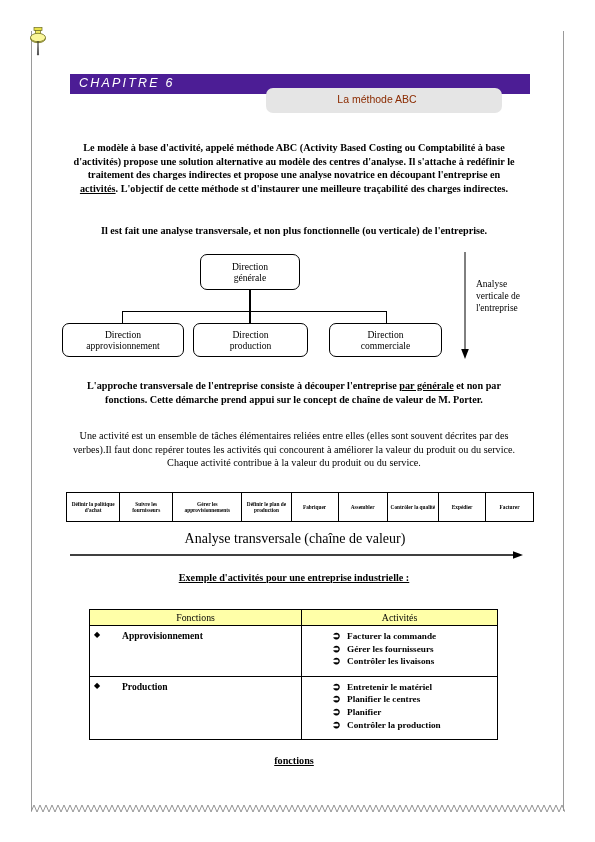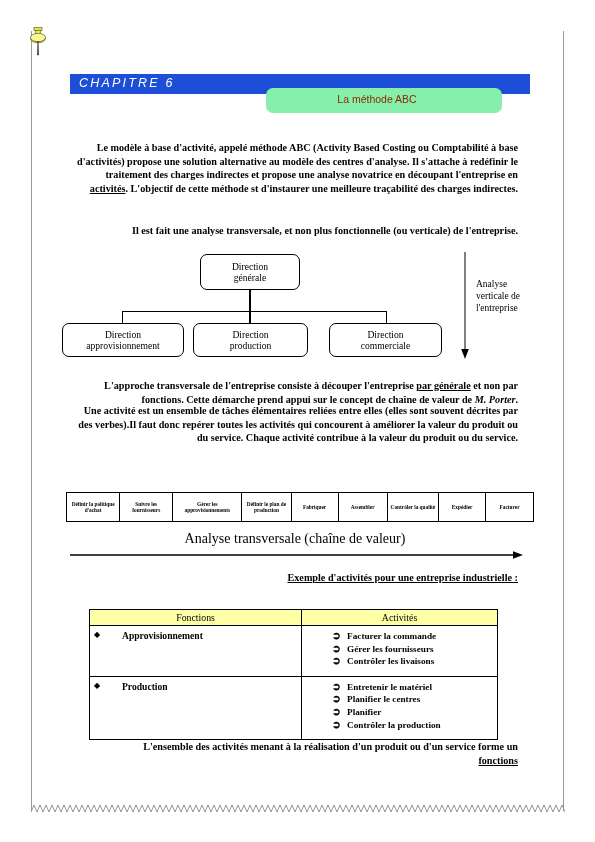--- a/index.html
+++ b/index.html
@@ -46,41 +46,41 @@
     height: 34px;
   }
 
   
   #chapter-bar {
     position: absolute;
     left: 70px;
     top: 74px;
     width: 460px;
     height: 20px;
-    background: #1d4ed8;
+    background: #4c1d95;
   }
   #chapter-label {
     position: absolute;
     left: 9px;
     top: 2px;
     font-family: "Liberation Sans", sans-serif;
     font-style: italic;
     font-size: 12.5px;
     letter-spacing: 2.2px;
     color: #ffffff;
     font-weight: 400;
     white-space: nowrap;
   }
   #title-pill {
     position: absolute;
     left: 266px;
     top: 88px;
     width: 236px;
     height: 25px;
-    background: #86efac;
+    background: #e5e5e5;
     border-radius: 7px;
   }
   #title-text {
     position: absolute;
     left: 0;
     right: 14px;
     top: 5px;
     text-align: center;
     font-family: "Liberation Sans", sans-serif;
     font-size: 10.5px;
@@ -88,30 +88,30 @@
     white-space: nowrap;
   }
 
   
   .para {
     position: absolute;
     font-family: "Liberation Serif", serif;
     font-size: 10.2px;
     line-height: 13.5px;
     color: #000000;
-    text-align: right;
+    text-align: center;
   }
   .para.bold { font-weight: bold; }
   .u { text-decoration: underline; }
-  .it { font-style: italic; }
+  .it { }
 
   #para-intro  { left: 70px; top: 141px; width: 448px; font-weight: bold; }
   #para-trans  { left: 70px; top: 224px; width: 448px; font-weight: bold; }
   #para-appr   { left: 70px; top: 379px; width: 448px; font-weight: bold; }
-  #para-act    { left: 70px; top: 404px; width: 448px; font-weight: bold; }
+  #para-act    { left: 70px; top: 429px; width: 448px; font-weight: normal; }
   #para-exemple{ left: 70px; top: 571px; width: 448px; font-weight: bold; text-decoration: underline; }
   #para-final  { left: 70px; top: 740px; width: 448px; font-weight: bold; }
 
   
   #org-chart {
     position: absolute;
     left: 60px;
     top: 250px;
     width: 420px;
     height: 115px;
@@ -413,13 +413,13 @@
         <li>
               <span class="act-marker">➲</span>
               <span>Contrôler la production</span>
             </li>
       </ul>
     </td>
   </tr>
 </tbody>
   </table>
 
-<div class="para bold" id="para-final"><span>L'ensemble des activités menant à la réalisation d'un produit ou d'un service forme un </span><br><span class="u">fonctions</span></div>
+<div class="para bold" id="para-final"><br><span class="u">fonctions</span></div>
 
 </body></html>

